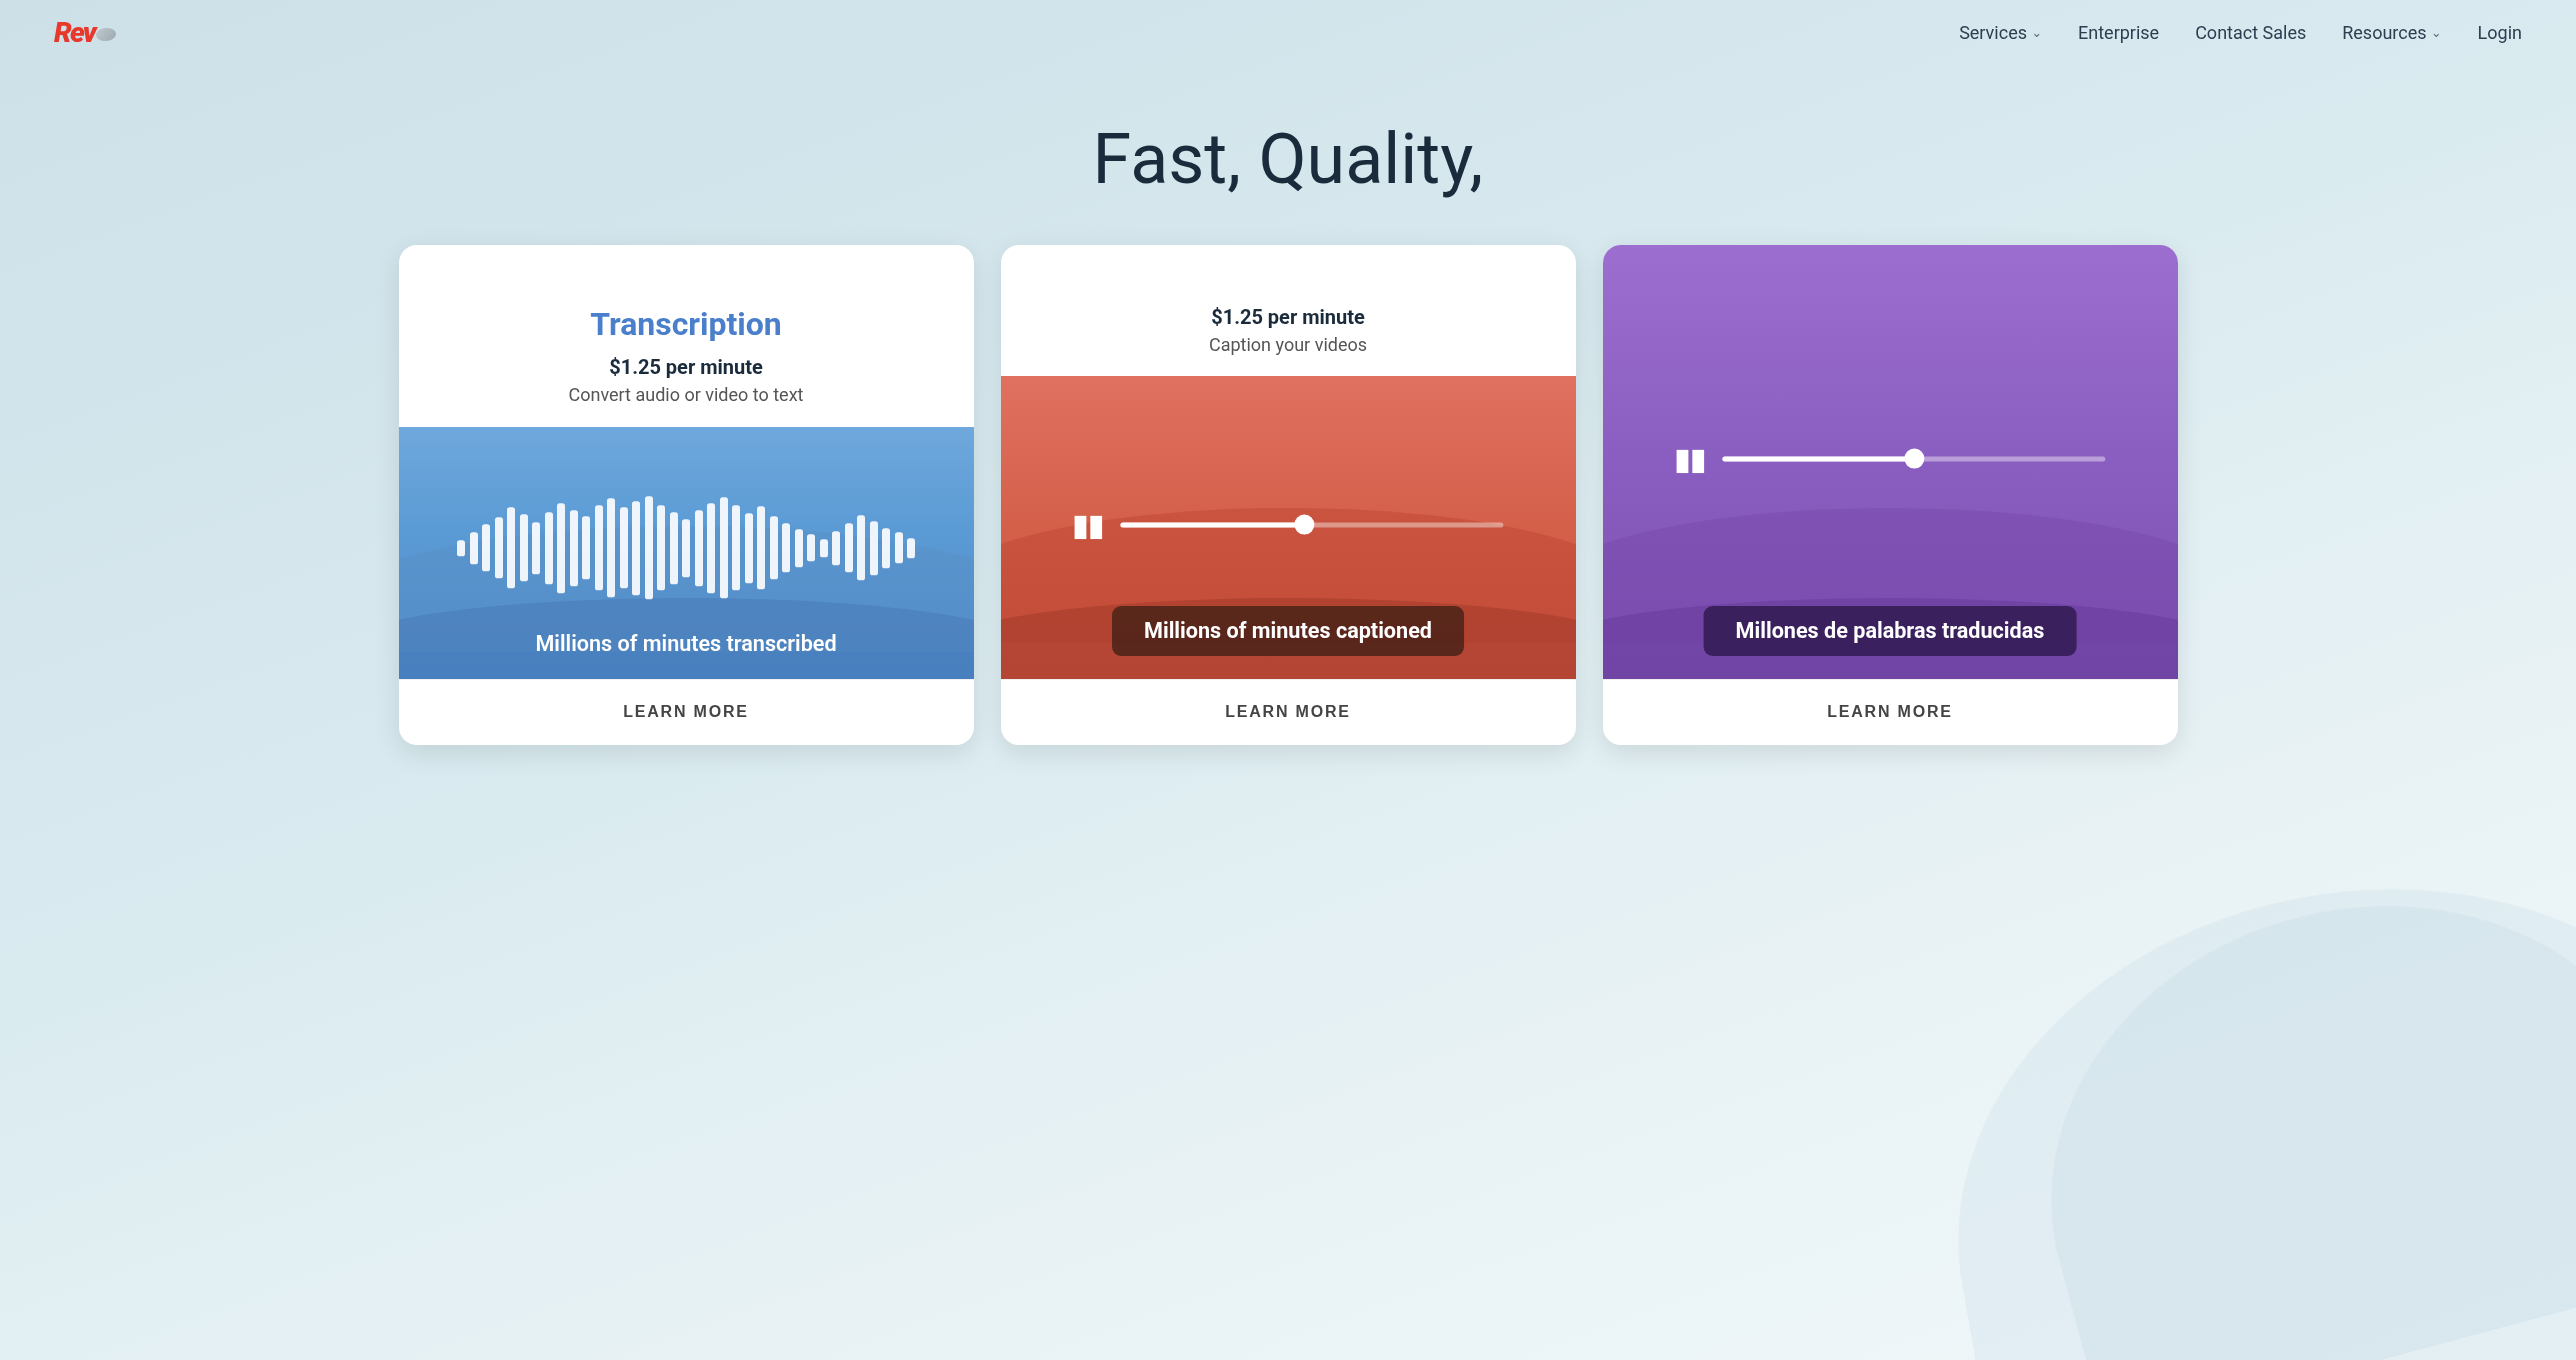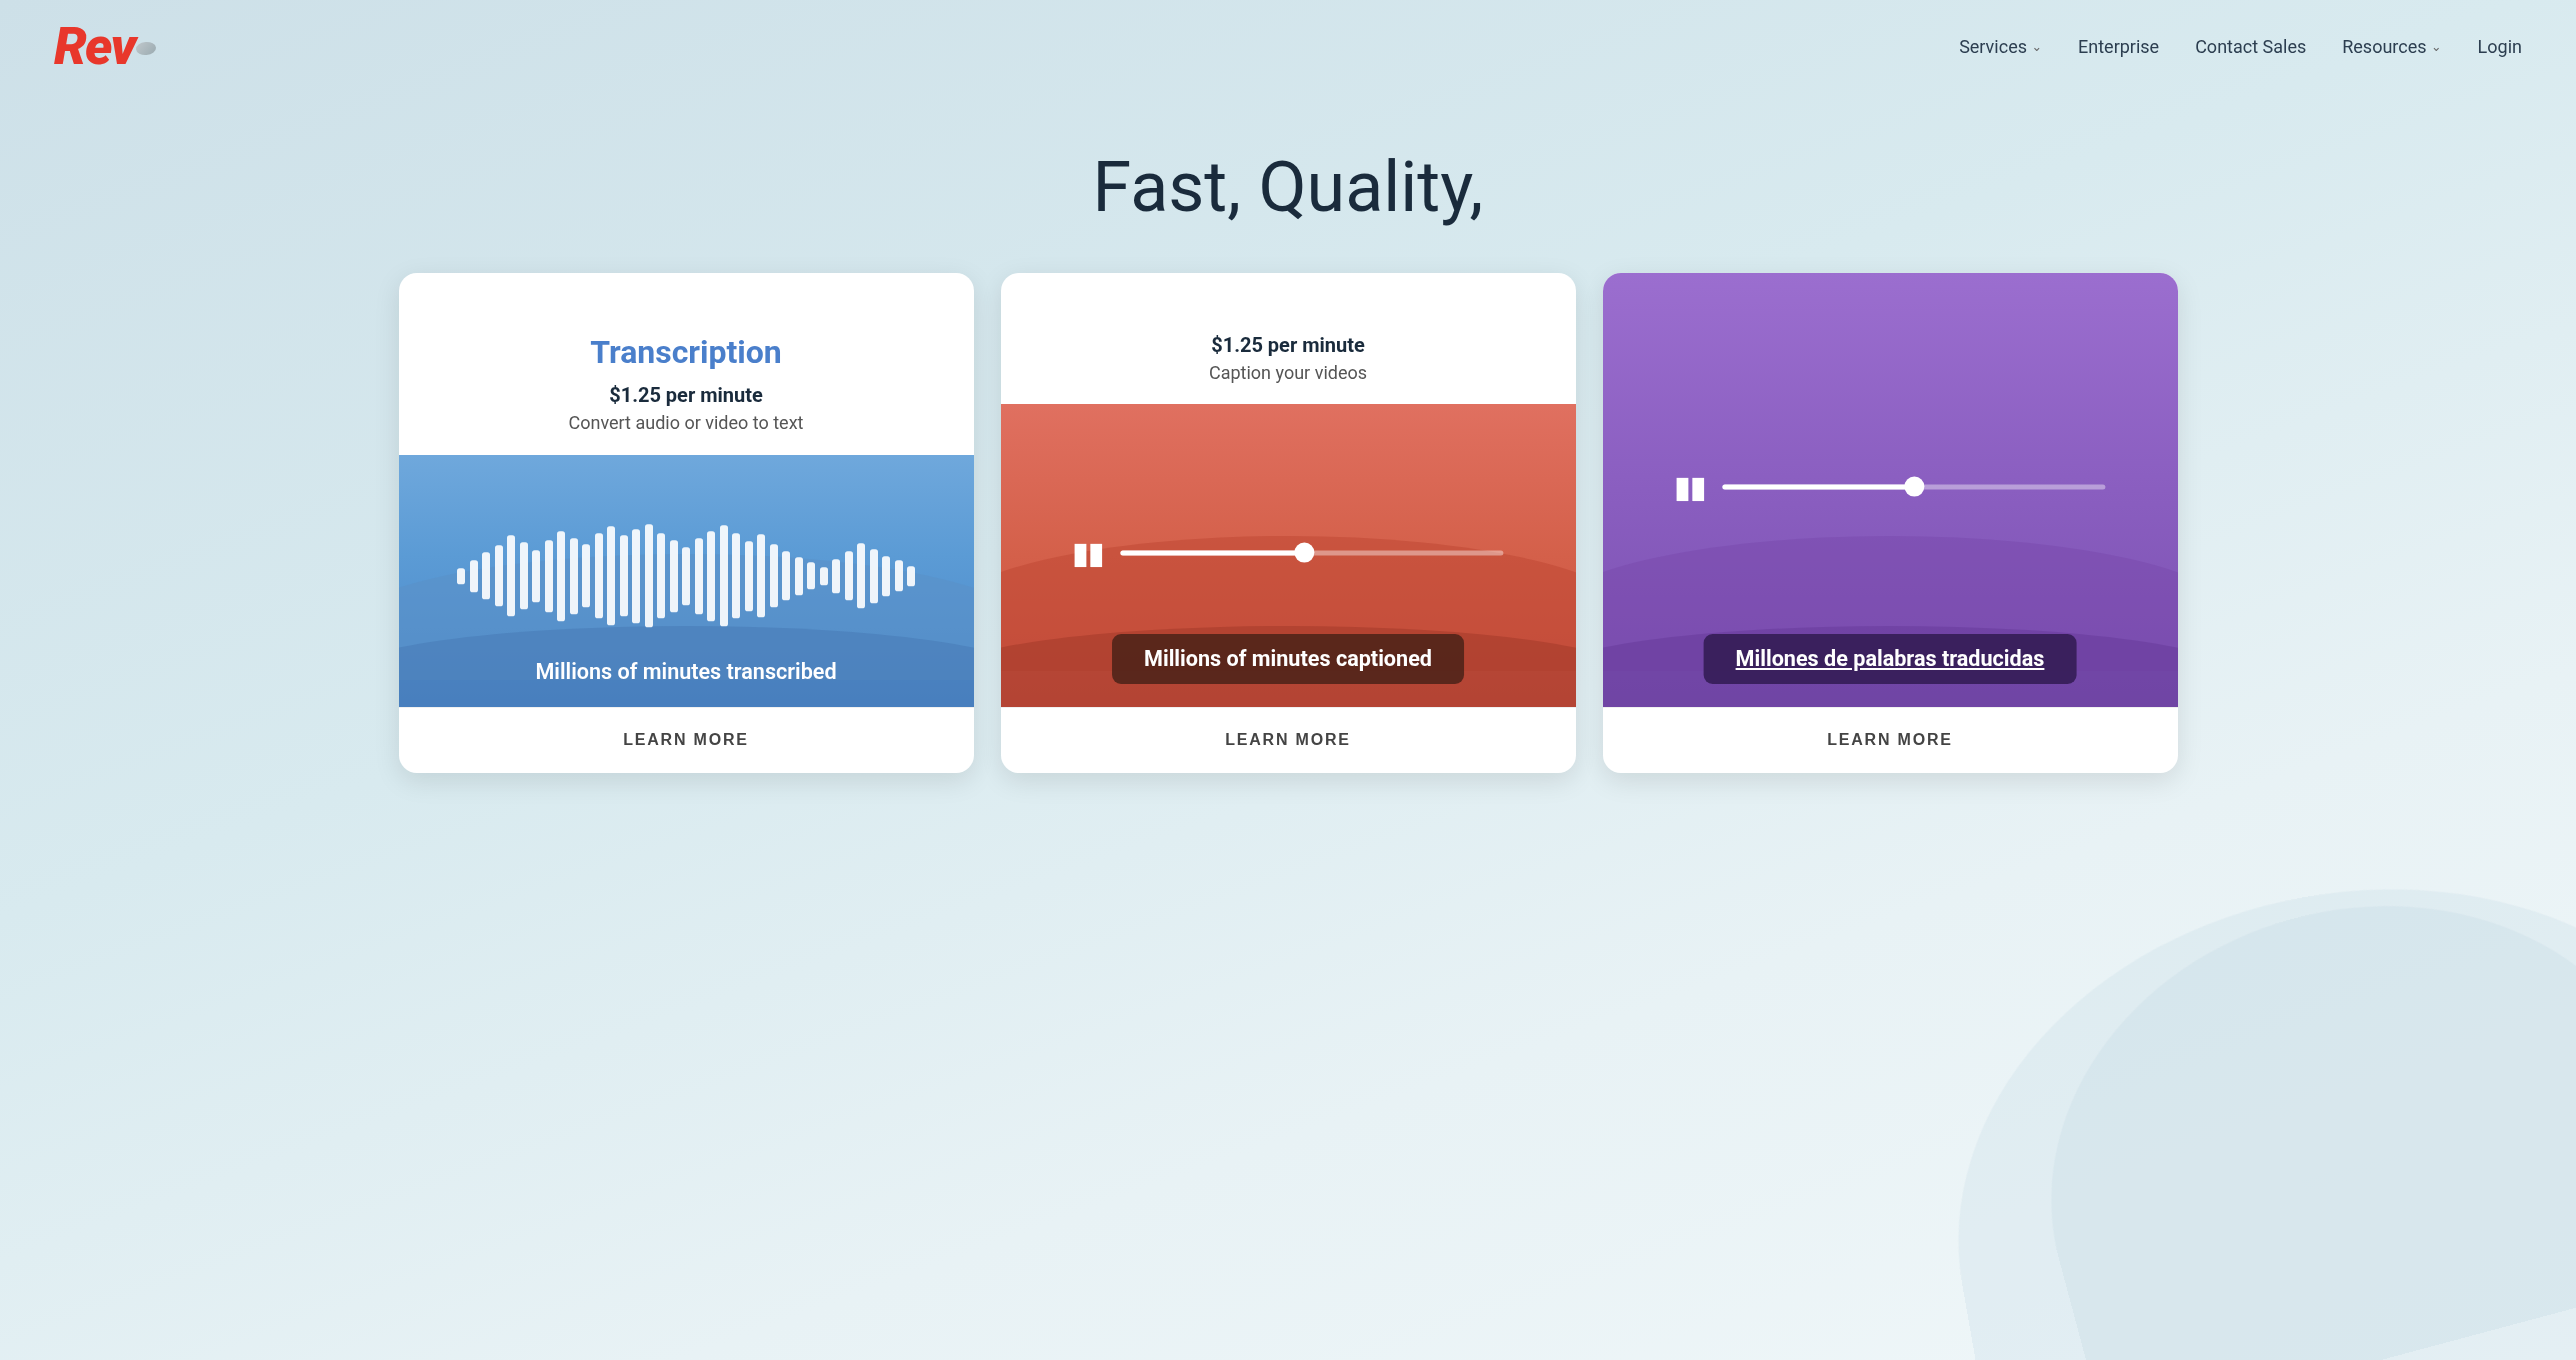--- a/index.html
+++ b/index.html
@@ -345,21 +345,20 @@
       left: 50%;
       transform: translateX(-50%);
       background: rgba(40, 20, 70, 0.75);
       color: #fff;
       font-size: 21.6px;
       font-weight: 700;
       padding: 12.6px 32px;
       border-radius: 9px;
       white-space: nowrap;
       z-index: 3;
-      text-decoration: underline;
     }
 
     .subtitles-player {
       position: absolute;
       top: 50%;
       left: 50%;
       transform: translate(-50%, -60%);
       display: flex;
       align-items: center;
       gap: 16px;
@@ -385,21 +384,21 @@
       text-transform: uppercase;
     }
 
     
     .logo-container {
       display: flex;
       align-items: center;
     }
 
     .logo-rev {
-      font-size: 52px;
+      font-size: 28px;
       font-weight: 900;
       font-style: italic;
       color: #e8372b;
       letter-spacing: -1.8px;
     }
 
     .logo-oval {
       display: inline-block;
       width: 20px;
       height: 12.6px;

